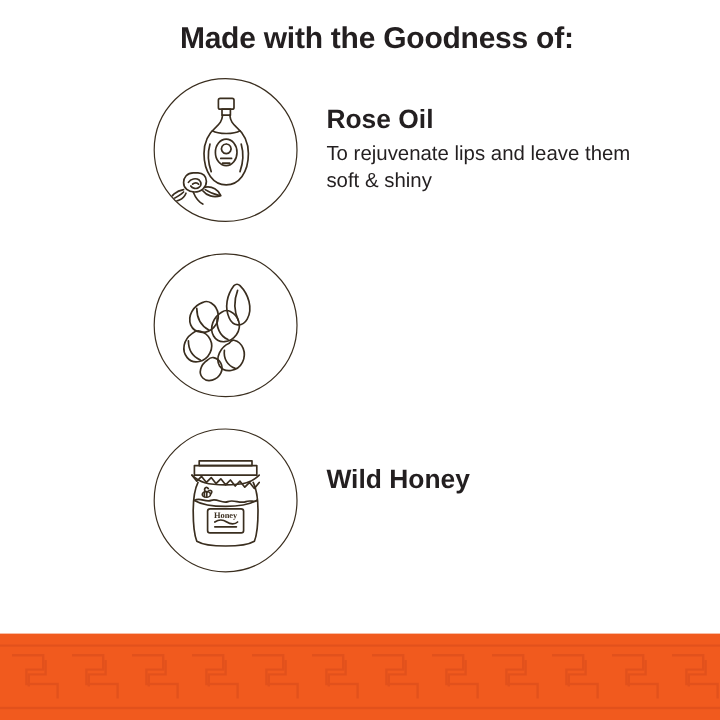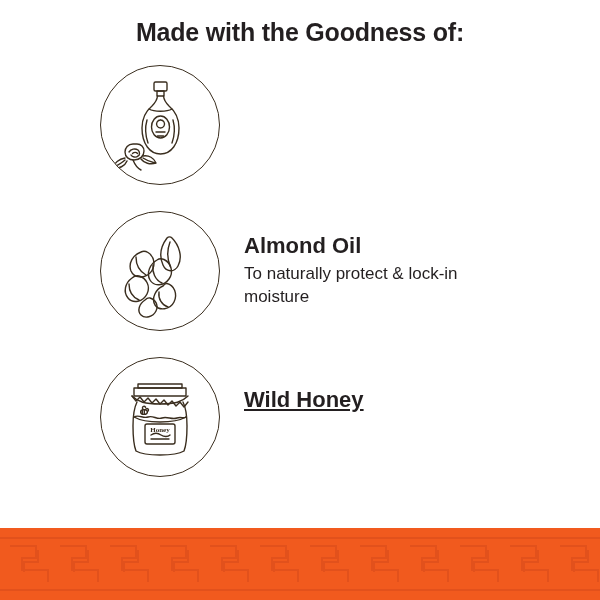--- a/index.html
+++ b/index.html
@@ -4,21 +4,21 @@
 <style>
   * { margin:0; padding:0; box-sizing:border-box; }
   html,body { width:600px; height:600px; }
   body {
     font-family: "Liberation Sans", sans-serif;
     background:#ffffff;
     color:#231f20;
     overflow:hidden;
     position:relative;
   }
-  .page { width:600px; height:600px; position:relative; }
+  .page { width:600px; height:600px; position:relative;padding-left:28px; }
 
   .headline {
     text-align:center;
     font-size:25px;
     font-weight:bold;
     letter-spacing:-0.2px;
     color:#231f20;
     padding-top:18px;
   }
 
@@ -56,21 +56,21 @@
     color:#231f20;
     margin-bottom:4px;
   }
   .item-desc {
     font-size:17px;
     line-height:1.35;
     color:#231f20;
     max-width:275px;
   }
 
-  .row-honey .texts { padding-top:30px;text-decoration:underline; }
+  .row-honey .texts { padding-top:30px; }
   .row-honey .item-desc { max-width:300px; }
 
   .footer-band {
     position:absolute;
     left:0; bottom:0;
     width:600px;
     height:72px;
     background:#f15a1e;
     overflow:hidden;
   }
@@ -113,20 +113,24 @@
 
             <path d="M20 88 c-6 1 -11 5 -12 10 c6 1 12 -2 14 -7"></path>
             <path d="M9 97 c4 -2 8 -4 11 -7"></path>
             <path d="M38 86 c6 -1 11 2 13 7 c-6 2 -12 0 -15 -4"></path>
             <path d="M50 93 c-4 -1 -9 -3 -12 -5"></path>
 
             <path d="M28 90 C30 95 32 98 36 100"></path>
           </g>
         </svg>
       </div>
+      <div class="texts">
+        <div class="item-title">Rose Oil</div>
+        <div class="item-desc">To rejuvenate lips and leave them soft &amp; shiny</div>
+      </div>
     </div>
 
     <div class="row row-almond">
       <div class="circle">
         <svg width="110" height="110" viewBox="0 0 110 110">
           <g fill="none" stroke="#3a2e1f" stroke-width="1.4" stroke-linejoin="round" stroke-linecap="round">
 
             <path d="M62 22 C56 30 54 40 58 49 C61 56 69 57 73 50 C78 41 74 29 67 22 C65.5 20.5 63.5 20.5 62 22 Z"></path>
             <path d="M65 26 C62 34 62 43 65.5 51"></path>
 
@@ -138,24 +142,20 @@
 
             <path d="M27 62 C20 67 18 76 23 82 C28 88 38 86 42 78 C46 70 41 62 34 60 C31.5 59.4 29 60.3 27 62 Z"></path>
             <path d="M24 68 C24 75 27 81 34 84"></path>
 
             <path d="M58 70 C51 73 46 82 50 89 C54 95 65 94 69 86 C73 78 69 69 62 67.5 C60.5 67.2 59.2 68.2 58 70 Z"></path>
             <path d="M54 76 C53 83 57 89 63 91"></path>
 
             <path d="M40 84 C34 88 32 95 36 99 C40 103 48 101 51 95 C54 89 50 83 45 82 C43 81.6 41.4 82.6 40 84 Z"></path>
           </g>
         </svg>
-      </div>
-      <div class="texts">
-        <div class="item-title">Almond Oil</div>
-        <div class="item-desc">To naturally protect &amp; lock-in moisture</div>
       </div>
     </div>
 
     <div class="row row-honey">
       <div class="circle">
         <svg width="110" height="110" viewBox="0 0 110 110">
           <g fill="none" stroke="#3a2e1f" stroke-width="1.4" stroke-linejoin="round" stroke-linecap="round">
 
             <path d="M29 26 h52 v8 h-52 z"></path>
             <path d="M33 22 h44 v4 h-44 z"></path>

